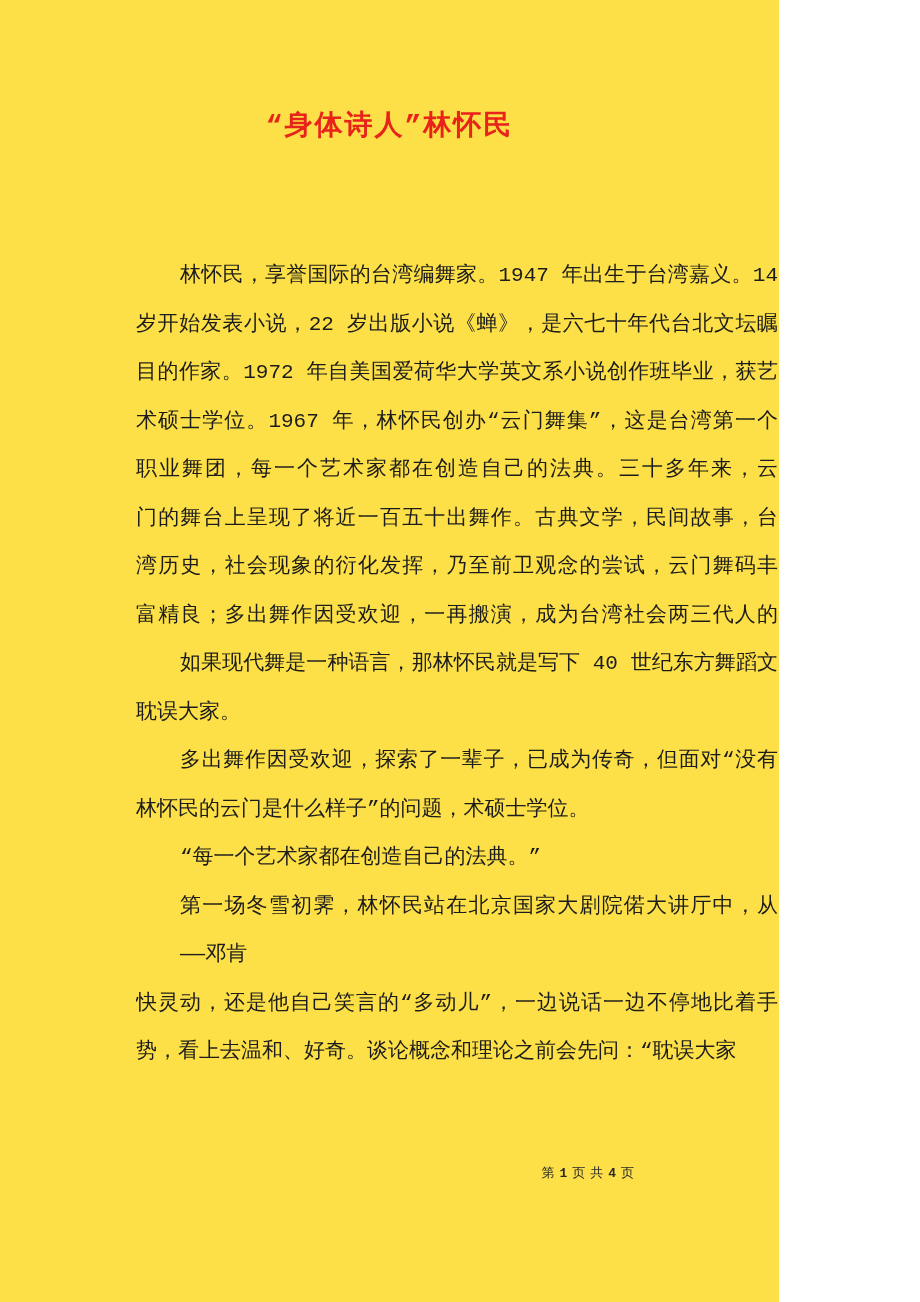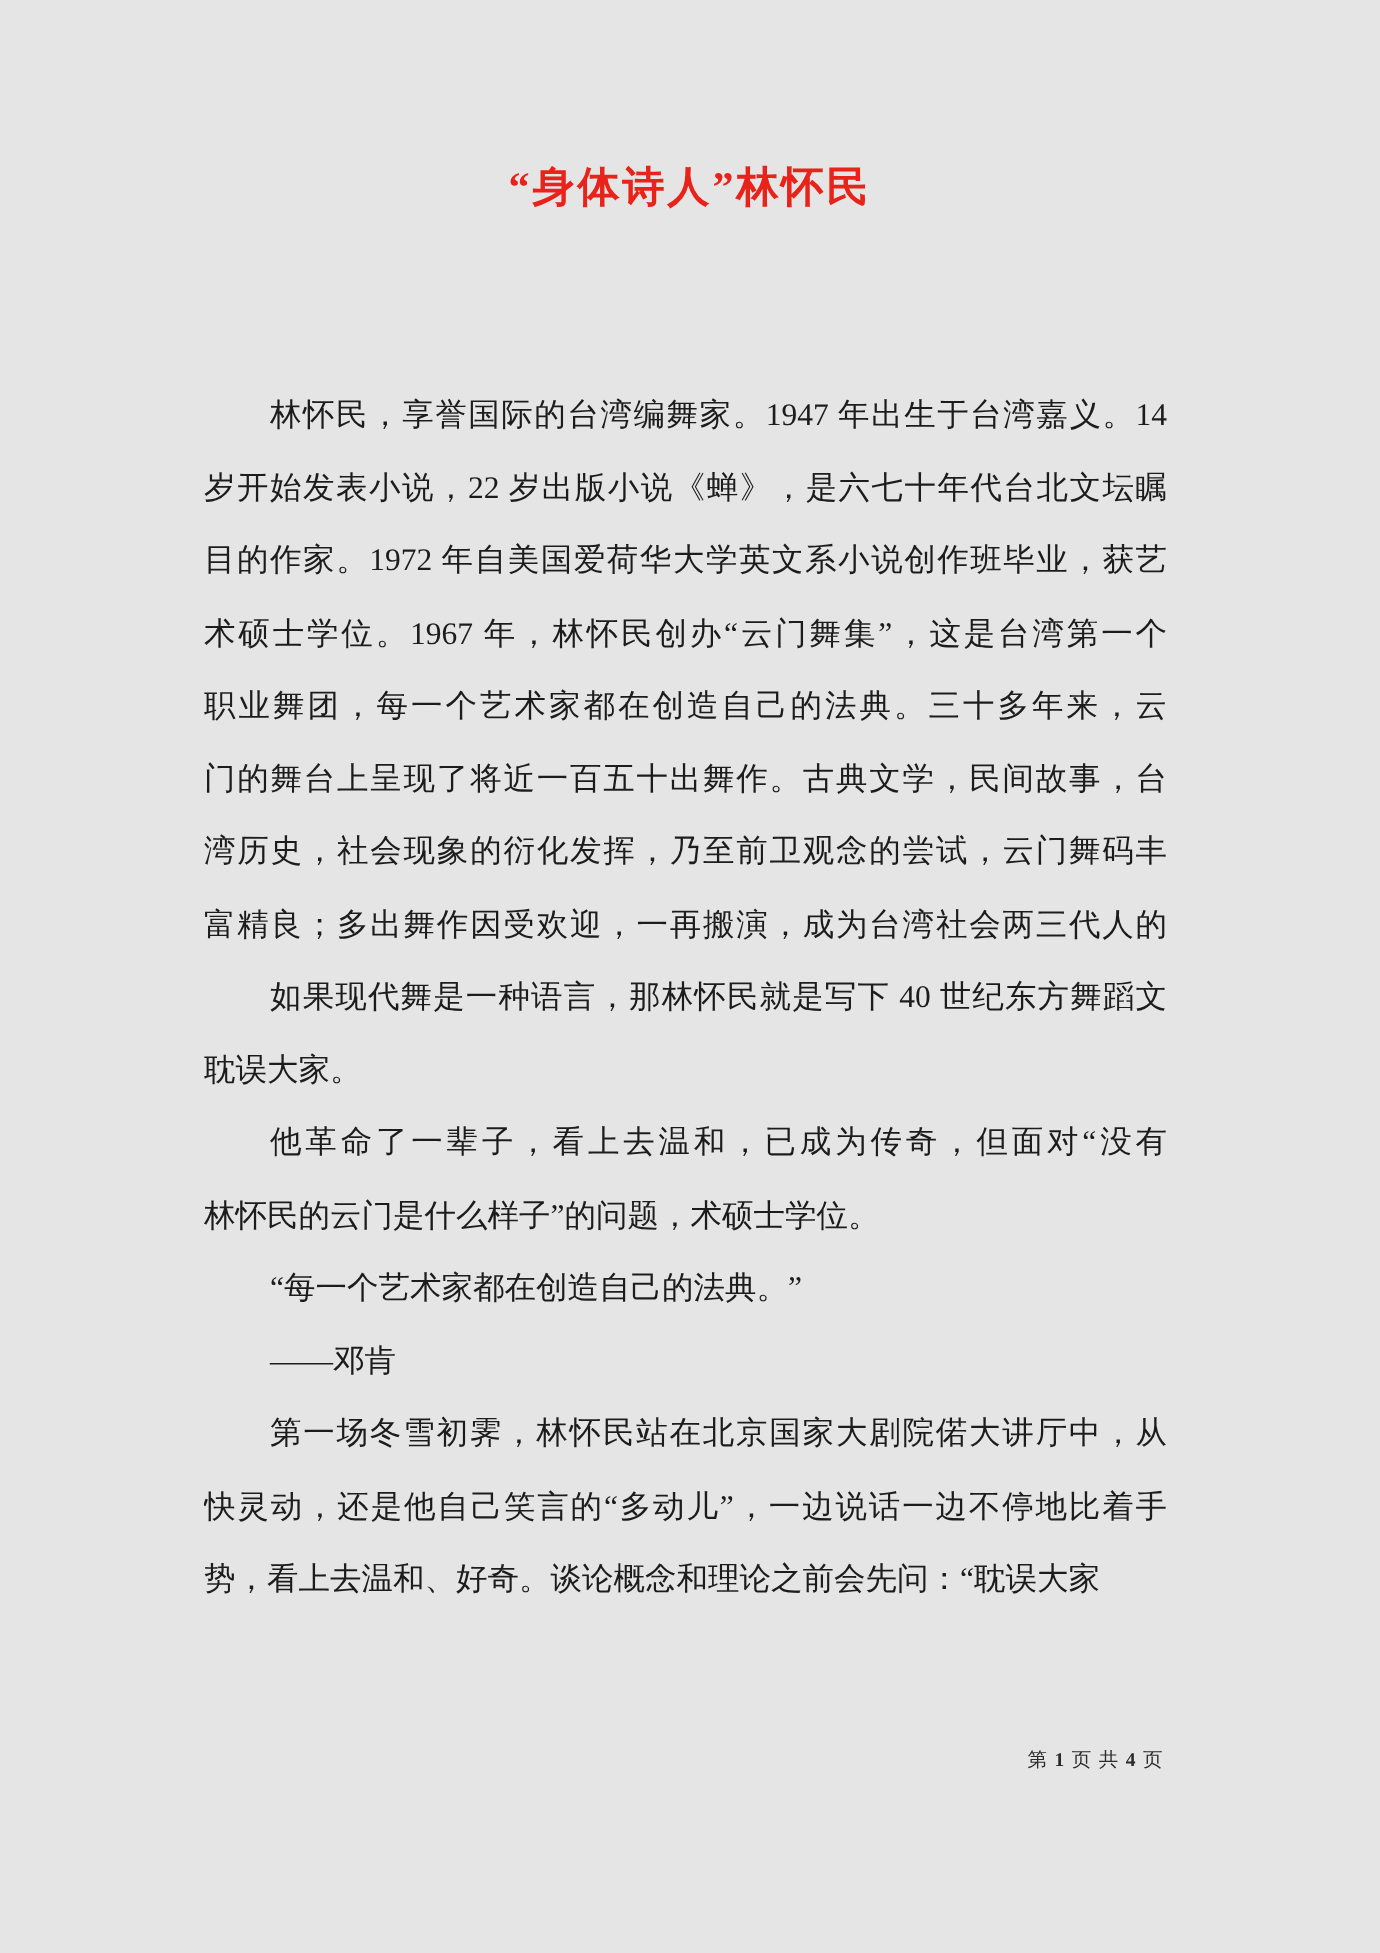--- a/index.html
+++ b/index.html
@@ -1,21 +1,21 @@
 <!DOCTYPE html>
 <html><head>
 <meta charset="utf-8">
 <style>
   html, body { margin: 0; padding: 0; background: #ffffff; }
   .page {
     position: relative;
-    width: 920px;
+    width: 779px;
     height: 1302px;
-    background: #e5e5e5;
-    font-family: Liberation Serif, serif;
+    background: #fde047;
+    font-family: Liberation Mono, monospace;
     color: #1c1c1c;
     overflow: hidden;
   }
   .doc-title {
     position: absolute;
     top: 106px;
     left: 0;
     width: 100%;
     margin: 0;
     text-align: center;
@@ -64,23 +64,23 @@
       <div class="line indent">林怀民，享誉国际的台湾编舞家。1947 年出生于台湾嘉义。14</div>
       <div class="line">岁开始发表小说，22 岁出版小说《蝉》，是六七十年代台北文坛瞩</div>
       <div class="line">目的作家。1972 年自美国爱荷华大学英文系小说创作班毕业，获艺</div>
       <div class="line">术硕士学位。1967 年，林怀民创办“云门舞集”，这是台湾第一个</div>
       <div class="line">职业舞团，每一个艺术家都在创造自己的法典。三十多年来，云</div>
       <div class="line">门的舞台上呈现了将近一百五十出舞作。古典文学，民间故事，台</div>
       <div class="line">湾历史，社会现象的衍化发挥，乃至前卫观念的尝试，云门舞码丰</div>
       <div class="line">富精良；多出舞作因受欢迎，一再搬演，成为台湾社会两三代人的</div>
       <div class="line indent">如果现代舞是一种语言，那林怀民就是写下 40 世纪东方舞蹈文</div>
       <div class="line endline">耽误大家。</div>
-      <div class="line indent">他革命了一辈子，看上去温和，已成为传奇，但面对“没有</div>
+      <div class="line indent">多出舞作因受欢迎，探索了一辈子，已成为传奇，但面对“没有</div>
       <div class="line endline">林怀民的云门是什么样子”的问题，术硕士学位。</div>
       <div class="line indent endline">“每一个艺术家都在创造自己的法典。”</div>
+      <div class="line indent">第一场冬雪初霁，林怀民站在北京国家大剧院偌大讲厅中，从</div>
       <div class="line indent endline">——邓肯</div>
-      <div class="line indent">第一场冬雪初霁，林怀民站在北京国家大剧院偌大讲厅中，从</div>
       <div class="line">快灵动，还是他自己笑言的“多动儿”，一边说话一边不停地比着手</div>
       <div class="line endline">势，看上去温和、好奇。谈论概念和理论之前会先问：“耽误大家</div>
     </div>
 
   <div class="page-footer"><span>第</span><span class="num">1</span><span>页</span><span>共</span><span class="num">4</span><span>页</span></div>
 </div>
 
 </body></html>

